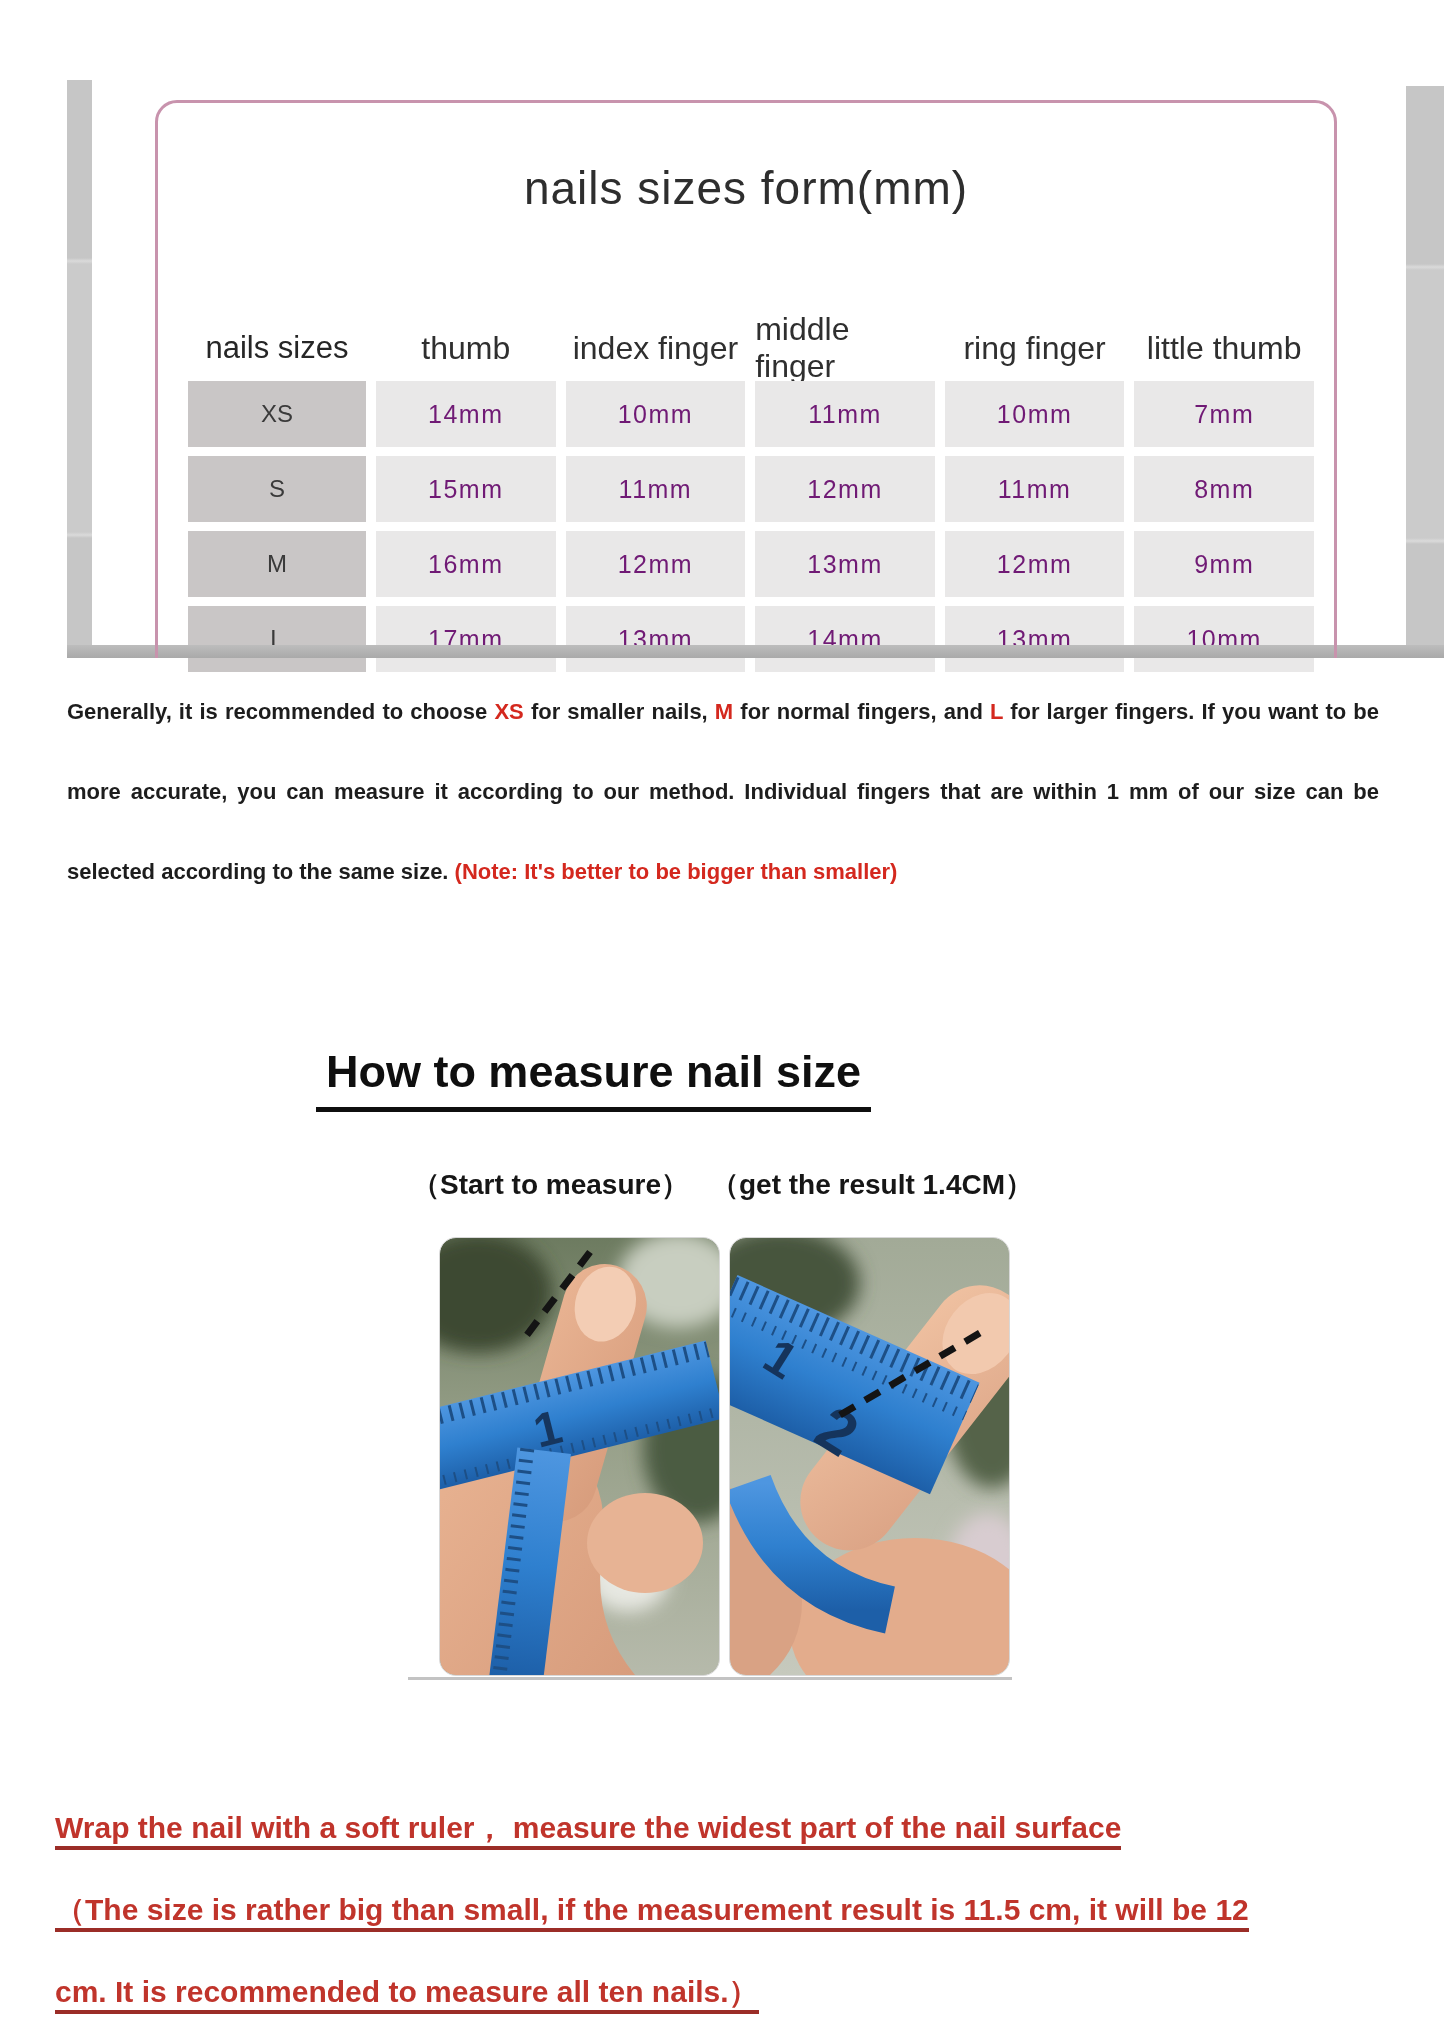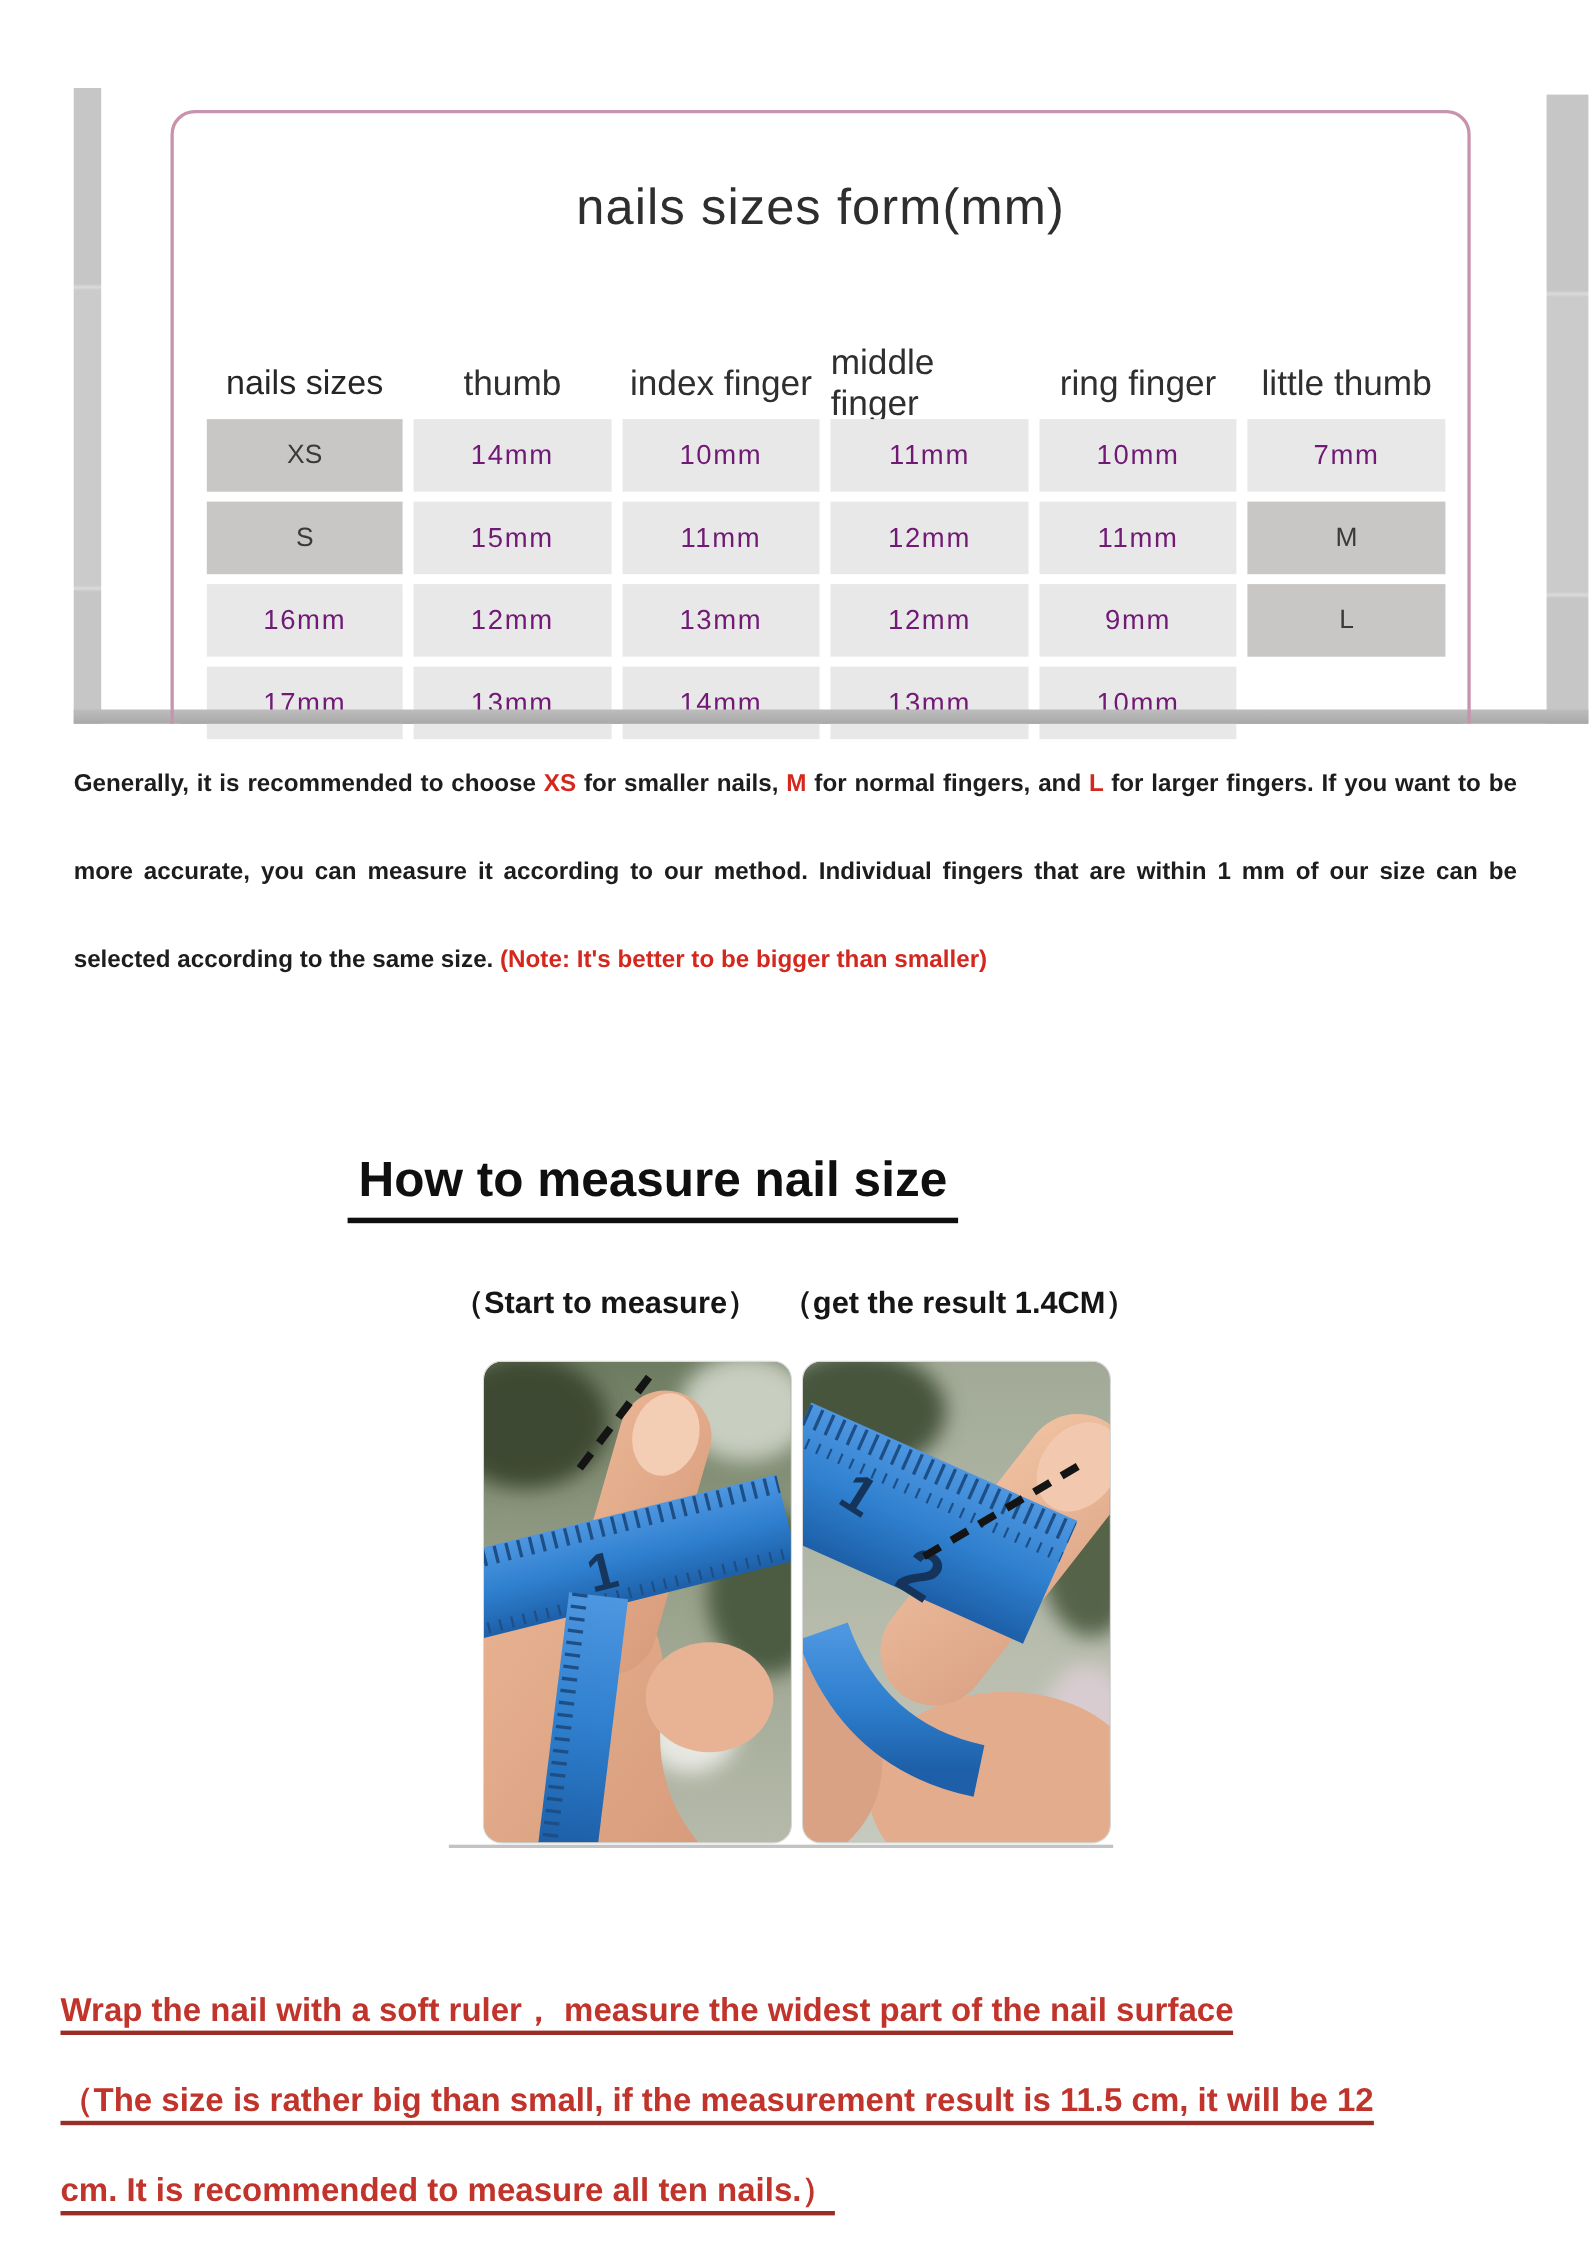--- a/index.html
+++ b/index.html
@@ -104,20 +104,21 @@
       <div class="cell value">10mm</div>
       <div class="cell value">11mm</div>
       <div class="cell value">10mm</div>
       <div class="cell value">7mm</div>
 
       <div class="cell label">S</div>
       <div class="cell value">15mm</div>
       <div class="cell value">11mm</div>
       <div class="cell value">12mm</div>
       <div class="cell value">11mm</div>
+      <div class="cell value">8mm</div>
 
       <div class="cell label">M</div>
       <div class="cell value">16mm</div>
       <div class="cell value">12mm</div>
       <div class="cell value">13mm</div>
       <div class="cell value">12mm</div>
       <div class="cell value">9mm</div>
 
       <div class="cell label">L</div>
       <div class="cell value">17mm</div>

